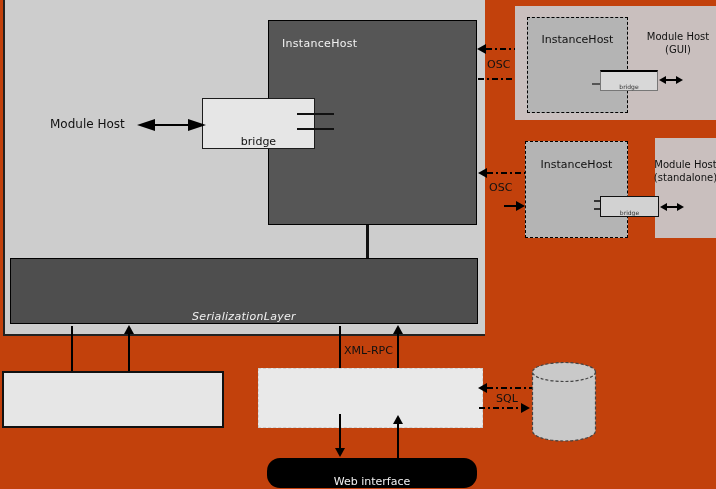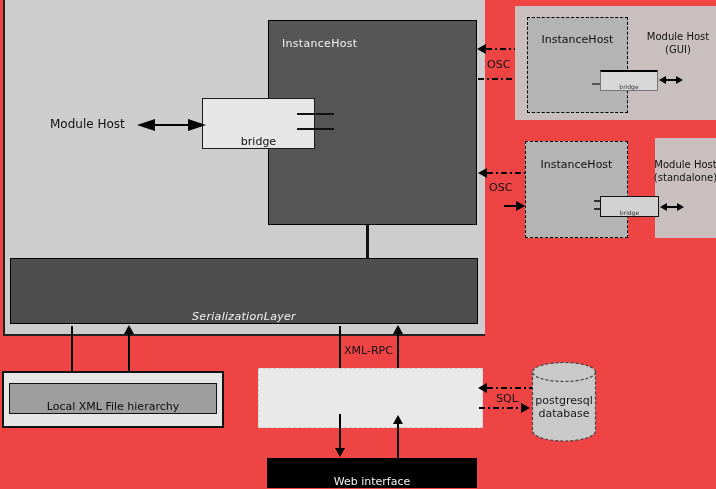--- a/index.html
+++ b/index.html
@@ -1,16 +1,16 @@
 <!DOCTYPE html>
 <html><head>
 <meta charset="utf-8">
 <style>
   html,body{margin:0;padding:0;background:#fff;}
-  .stage{position:relative;width:716px;height:489px;background:#ef4444;overflow:hidden;
+  .stage{position:relative;width:716px;height:489px;background:#c2410c;overflow:hidden;
          font-family:"DejaVu Sans","Liberation Sans",sans-serif;color:#111;}
   .abs{position:absolute;box-sizing:border-box;}
   .box{position:absolute;box-sizing:border-box;}
   .flexc{display:flex;align-items:flex-end;justify-content:center;}
   .lbl{position:absolute;font-size:11px;color:#111;white-space:nowrap;}
   .lbl-bold{font-weight:normal;}
   .white{color:#f2f2f2;}
   
   .arr{position:absolute;}
   .arr > i{position:absolute;display:block;}
@@ -116,23 +116,20 @@
   <div class="arr" style="left:67px;top:326px;width:10px;height:57px;">
     <i class="sh" style="left:4px;top:0;width:2px;height:48px;"></i>
     <i class="hd" style="left:0;top:48px;"></i>
   </div>
   <div class="arr" style="left:124px;top:325px;width:10px;height:58px;">
     <i class="hu" style="left:0;top:0;"></i>
     <i class="sh" style="left:4px;top:8px;width:2px;height:50px;"></i>
   </div>
 
   <div class="box" style="left:2px;top:371px;width:222px;height:57px;background:#e6e6e6;border:2px solid #111;"></div>
-  <div class="box flexc" style="left:9px;top:383px;width:208px;height:31px;background:#9e9e9e;border:1px solid #111;">
-    <span class="lbl" style="position:static;color:#0d0d0d;">Local XML File hierarchy</span>
-  </div>
 
   <div class="arr" style="left:335px;top:326px;width:10px;height:56px;">
     <i class="sh" style="left:4px;top:0;width:2px;height:47px;"></i>
     <i class="hd" style="left:0;top:47px;"></i>
   </div>
   <div class="arr" style="left:393px;top:325px;width:10px;height:58px;">
     <i class="hu" style="left:0;top:0;"></i>
     <i class="sh" style="left:4px;top:8px;width:2px;height:50px;"></i>
   </div>
   <span class="lbl lbl-bold" style="left:344px;top:344px;">XML-RPC</span>
@@ -142,36 +139,32 @@
   <div class="arr" style="left:335px;top:414px;width:10px;height:43px;">
     <i class="sh" style="left:4px;top:0;width:2px;height:34px;"></i>
     <i class="hd" style="left:0;top:34px;"></i>
   </div>
   <div class="arr" style="left:393px;top:415px;width:10px;height:43px;">
     <i class="hu" style="left:0;top:0;"></i>
     <i class="sh" style="left:4px;top:8px;width:2px;height:35px;"></i>
   </div>
   <span class="lbl lbl-bold" style="left:356px;top:431px;margin-top:27px;">HTTP</span>
 
-  <div class="box flexc" style="left:267px;top:458px;width:210px;height:30px;background:#000;">
+  <div class="box flexc" style="left:267px;top:458px;width:210px;height:30px;background:#000;border-radius:13px;">
     <span class="lbl white" style="position:static;">Web interface</span>
   </div>
 
   <div class="arr" style="left:478px;top:383px;width:55px;height:10px;">
     <i class="hl" style="left:0;top:0;"></i>
     <i class="shdd" style="left:9px;top:4px;width:46px;height:2px;"></i>
   </div>
   <span class="lbl lbl-bold" style="left:496px;top:392px;">SQL</span>
   <div class="arr" style="left:479px;top:403px;width:51px;height:10px;">
     <i class="shdd" style="left:0;top:4px;width:42px;height:2px;"></i>
     <i class="hr" style="left:42px;top:0;"></i>
   </div>
 
   <svg class="abs" style="left:531px;top:361px;" width="66" height="81" viewBox="0 0 66 81">
     <path d="M 1.5 11 L 1.5 70 A 31.5 10 0 0 0 64.5 70 L 64.5 11" fill="#c9c9c9" stroke="#444" stroke-width="1.2" stroke-dasharray="3,2"></path>
     <ellipse cx="33" cy="11" rx="31.5" ry="9.5" fill="#c9c9c9" stroke="#444" stroke-width="1.2" stroke-dasharray="3,2"></ellipse>
   </svg>
-  <div class="abs" style="left:531px;top:394px;width:66px;text-align:center;font-size:11px;line-height:13px;color:#1a1a1a;">
-    <span style="display:block;">postgresql</span>
-    <span style="display:block;">database</span>
-  </div>
 
 </div>
 
 </body></html>

